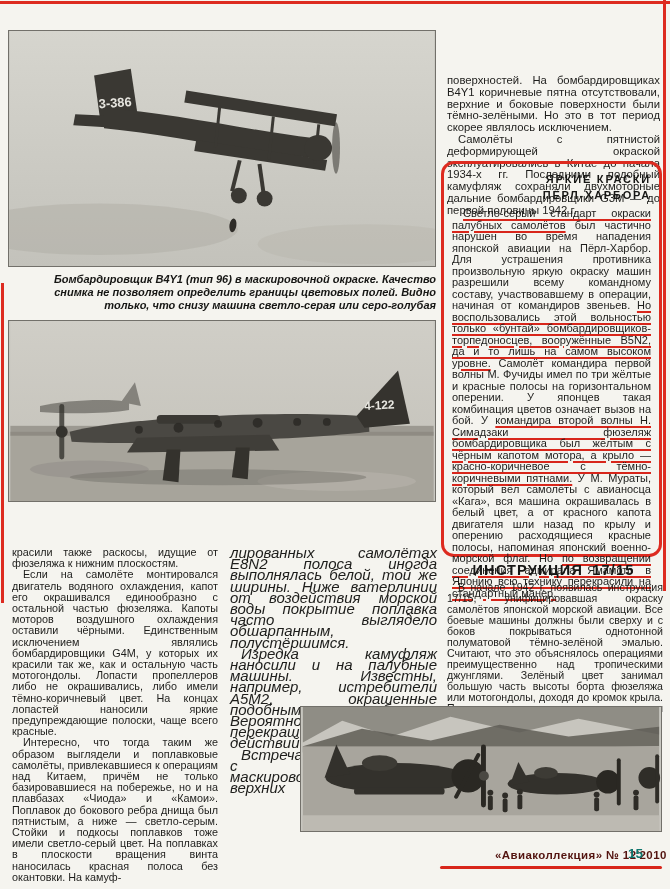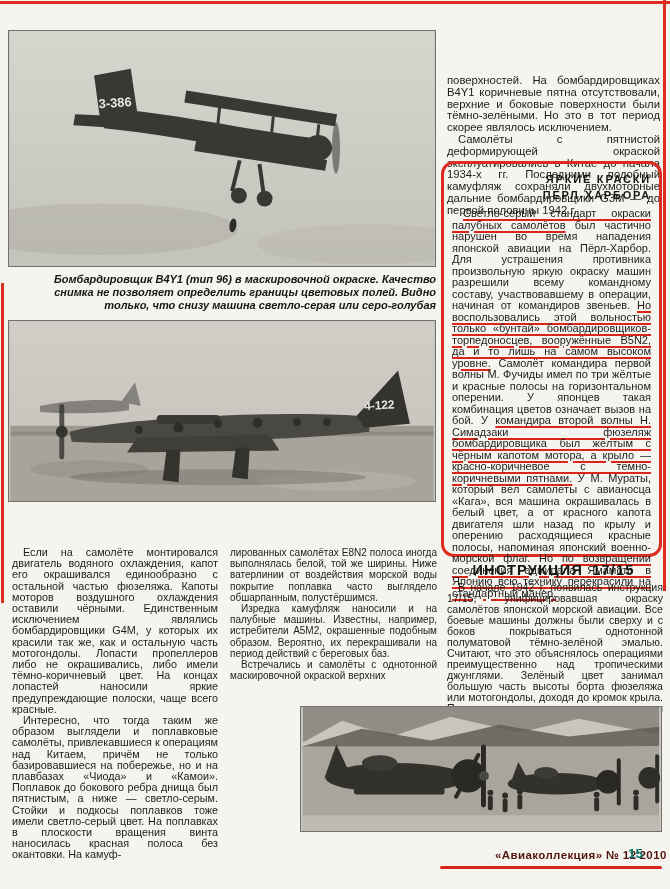--- a/index.html
+++ b/index.html
@@ -28,21 +28,21 @@
   .caption{position:absolute;font-weight:bold;font-style:italic;font-size:11px;line-height:13px;color:#161614;text-align:right;}
   #cap1{left:12px;top:273px;width:424px;}
   #cap2{left:12px;top:510px;width:424px;}
   #cap3{left:420px;top:835px;width:242px;font-size:10.5px;}
 
   
   .col{position:absolute;text-align:justify;color:#1d1d1b;}
   .col p{margin:0;text-indent:11px;}
   .col p.noind{text-indent:0;}
   #col-left{left:12px;top:547px;width:206px;font-size:10.8px;line-height:11.2px;}
-  #col-mid{left:230px;top:547px;width:207px;font-size:10px;line-height:11.2px;}
+  #col-mid{left:230px;top:547px;width:207px;font-size:15px;line-height:11.2px;font-style:italic;}
   #col-right{left:447px;top:31px;width:213px;font-size:11.3px;line-height:11.8px;margin-top:44px;}
 
   
   #red-box{
     position:absolute;left:441px;top:161px;width:221px;height:396px;
     border:3px solid #dd2b20;border-radius:13px;box-sizing:border-box;
     padding:5px 8px 4px 8px;background:transparent;
   }
   .box-title{
     text-align:right;font-weight:bold;font-size:11px;line-height:16px;
@@ -150,20 +150,21 @@
             <circle cx="250" cy="103" r="5"></circle>
           <circle cx="290" cy="102" r="4"></circle>
             <circle cx="320" cy="102" r="4"></circle>
         </g>
       </g>
       <text x="358" y="90" font-size="12" font-weight="bold" fill="#e8e7e1" font-family="Liberation Sans, DejaVu Sans, sans-serif" transform="rotate(-3 358 90)">4-122</text>
     </svg>
   </div>
 
   <div class="col" id="col-left">
+      <p class="noind">красили также раскосы, идущие от фюзеляжа к нижним плоскостям.</p>
       <p>Если на самолёте монтировался двигатель водяного охлаждения, капот его окрашивался единообразно с остальной частью фюзеляжа. Капоты моторов воздушного охлаждения оставили чёрными. Единственным исключением являлись бомбардировщики G4M, у которых их красили так же, как и остальную часть мотогондолы. Лопасти пропеллеров либо не окрашивались, либо имели тёмно-коричневый цвет. На концах лопастей наносили яркие предупреждающие полоски, чаще всего красные.</p>
       <p>Интересно, что тогда таким же образом выглядели и поплавковые самолёты, привлекавшиеся к операциям над Китаем, причём не только базировавшиеся на побережье, но и на плавбазах «Чиода» и «Камои». Поплавок до бокового ребра днища был пятнистым, а ниже — светло-серым. Стойки и подкосы поплавков тоже имели светло-серый цвет. На поплавках в плоскости вращения винта наносилась красная полоса без окантовки. На камуф-</p>
     </div>
   <div class="col" id="col-mid">
       <p class="noind">лированных самолётах E8N2 полоса иногда выполнялась белой, той же ширины. Ниже ватерлинии от воздействия морской воды покрытие поплавка часто выглядело обшарпанным, полустёршимся.</p>
       <p>Изредка камуфляж наносили и на палубные машины. Известны, например, истребители А5М2, окрашенные подобным образом. Вероятно, их перекрашивали на период действий с береговых баз.</p>
       <p>Встречались и самолёты с однотонной маскировочной окраской верхних</p>
     </div>
 
   <div class="col" id="col-right">

